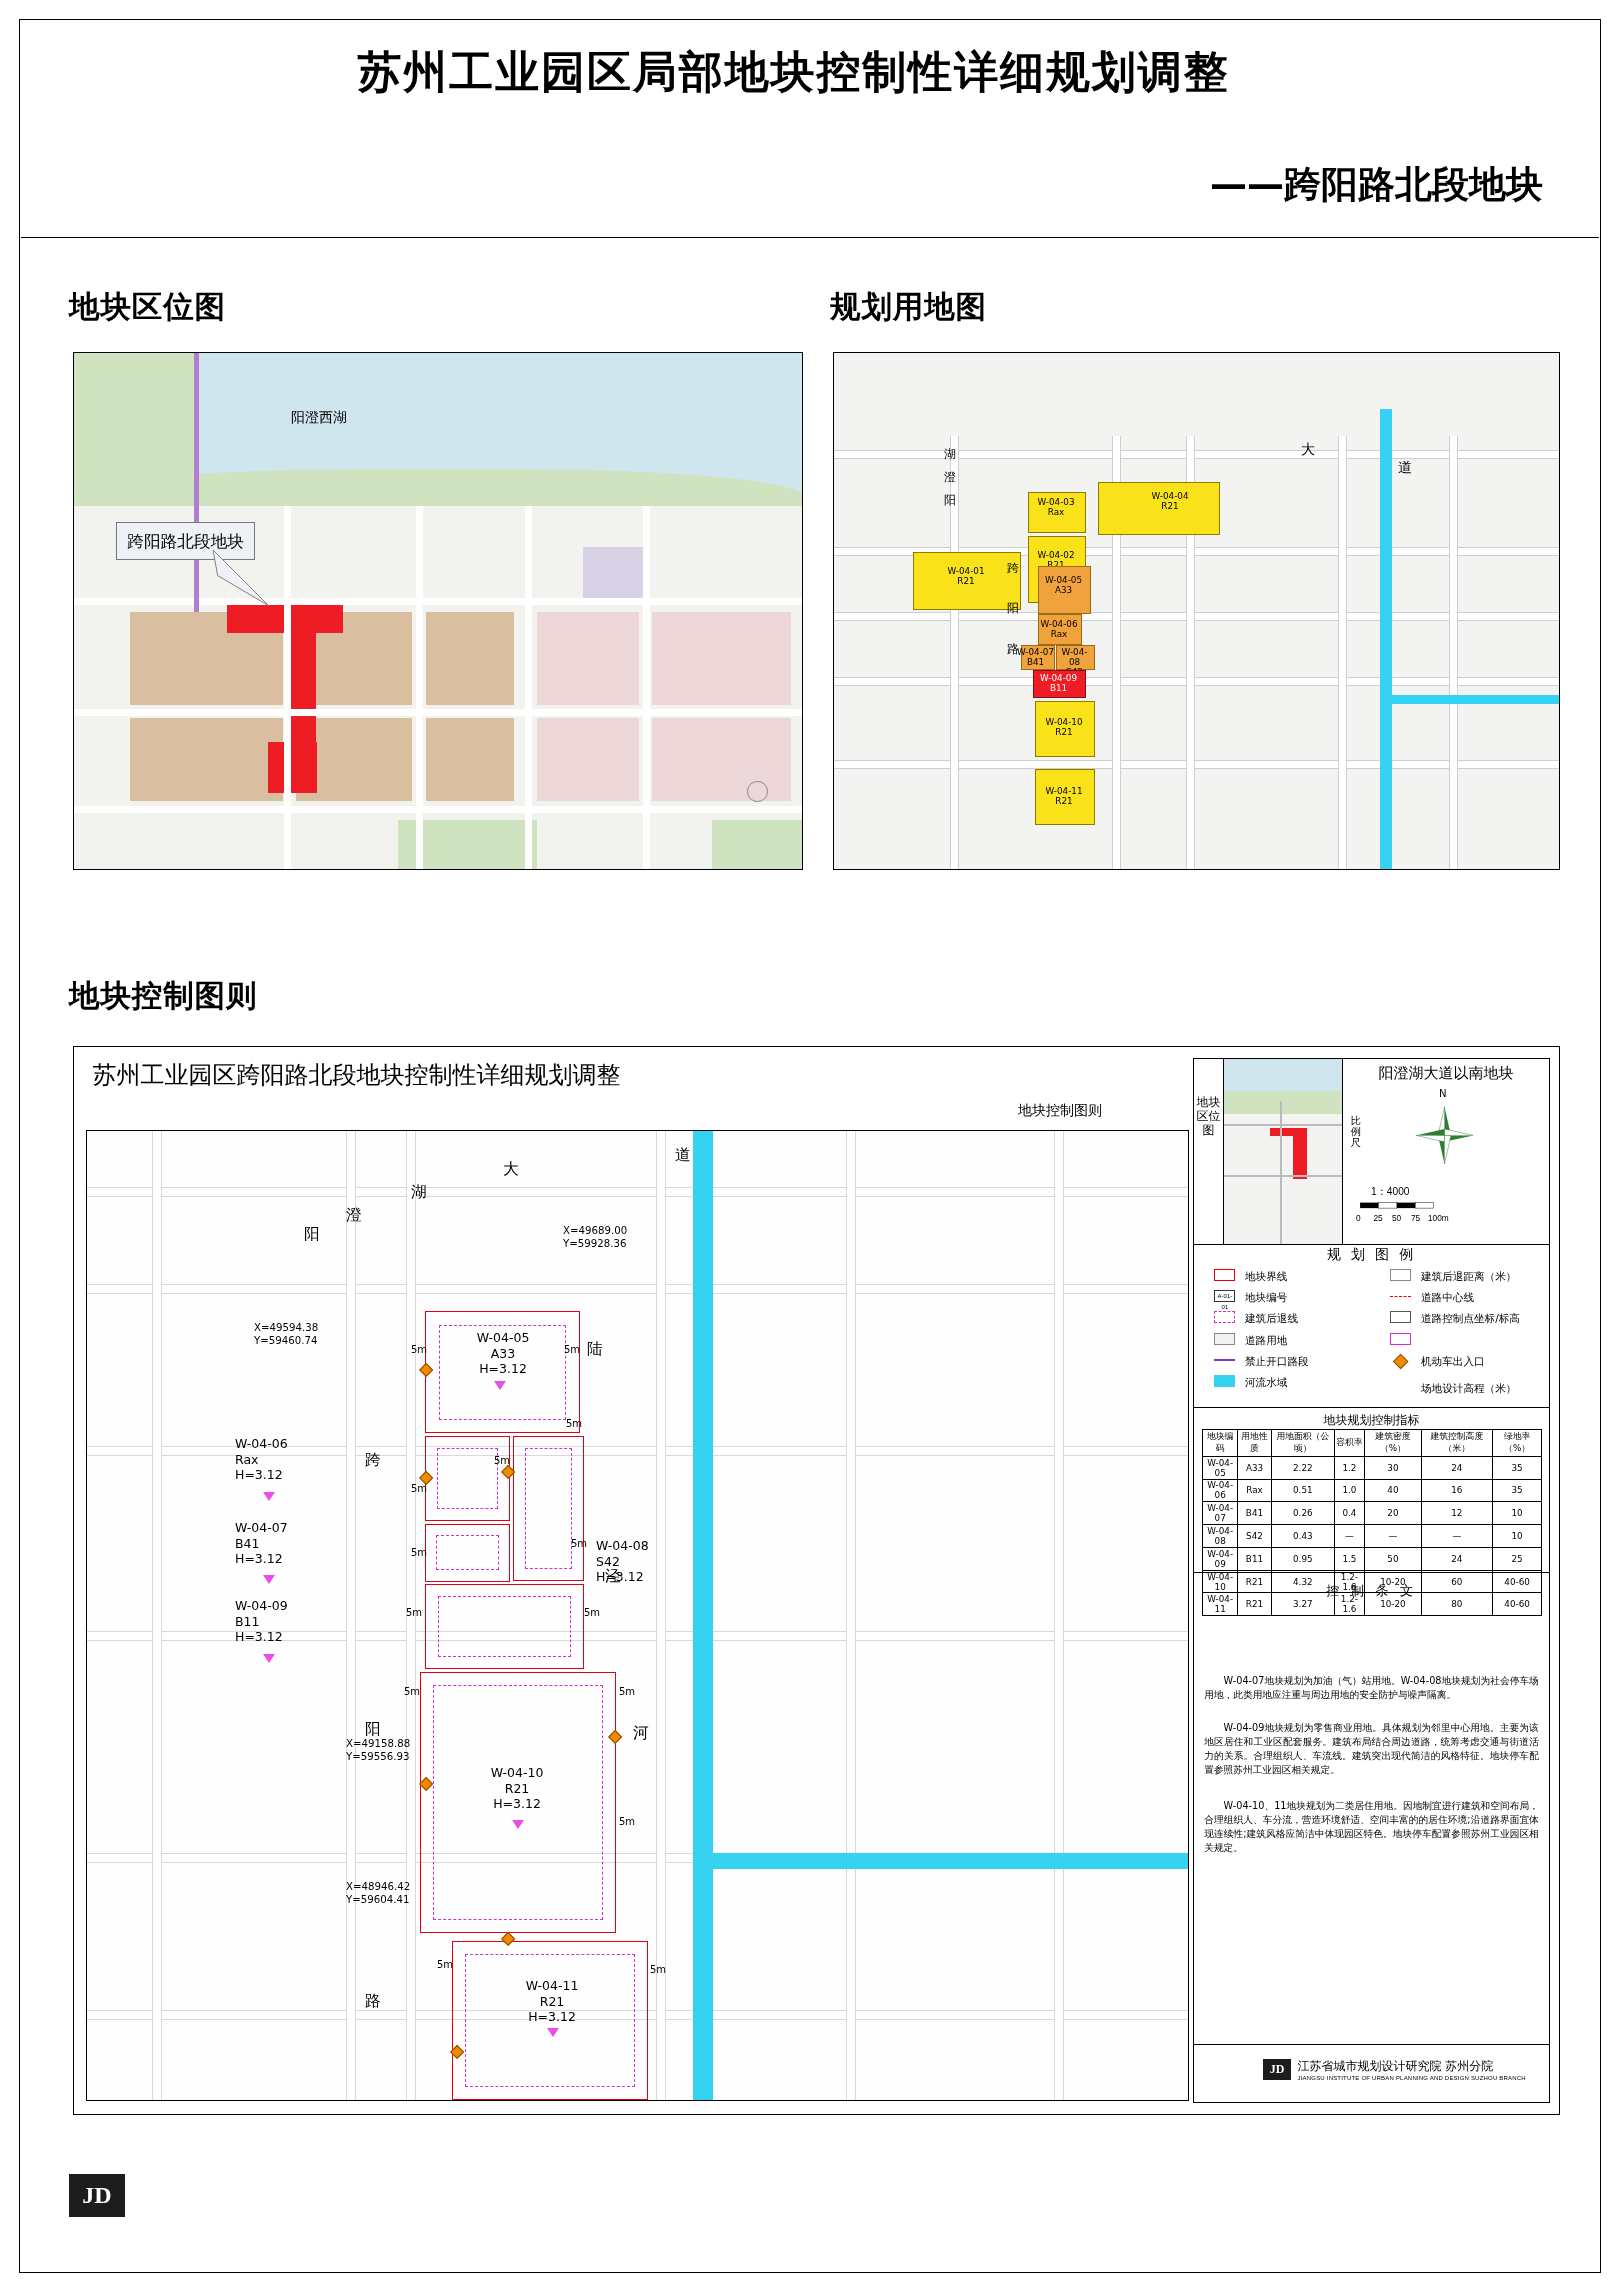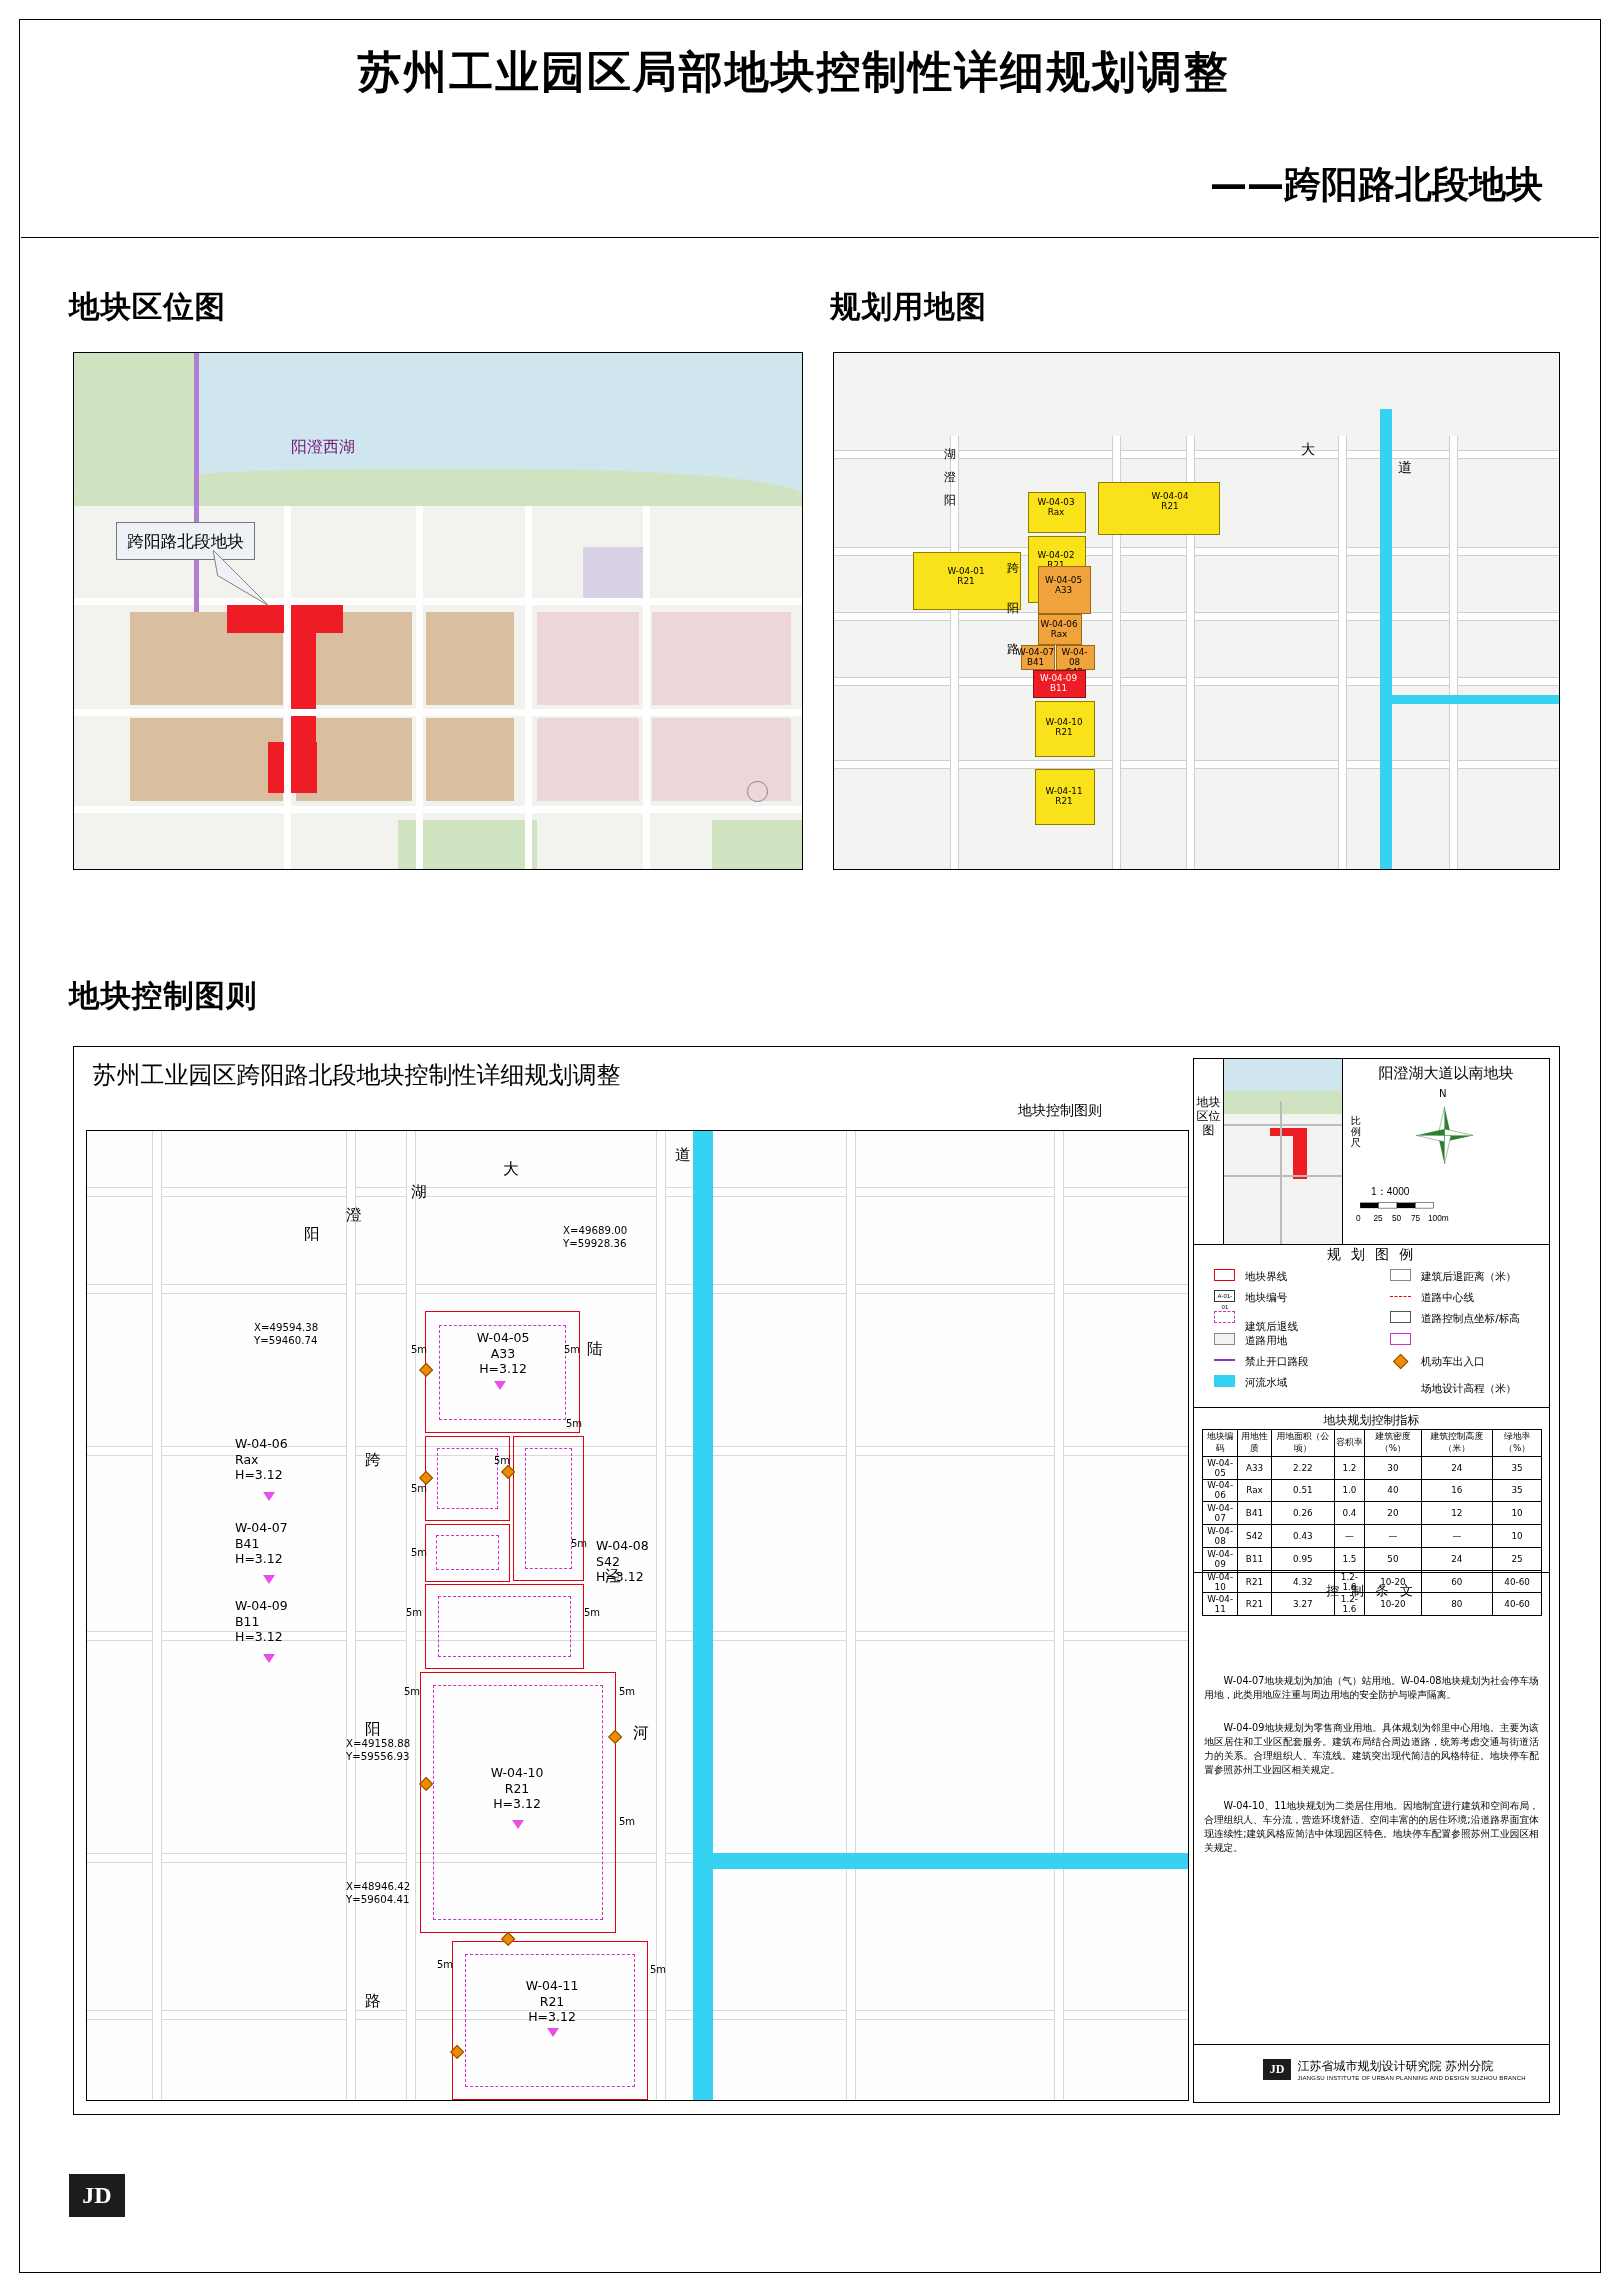--- a/index.html
+++ b/index.html
@@ -126,21 +126,21 @@
 
     <div class="lm road" style="left:0;top:245px;width:730px;height:6.5px;"></div>
     <div class="lm road" style="left:0;top:356px;width:730px;height:6.5px;"></div>
     <div class="lm road" style="left:0;top:453px;width:730px;height:6.5px;"></div>
     <div class="lm road" style="left:210px;top:153px;width:6.5px;height:365px;"></div>
     <div class="lm road" style="left:342px;top:153px;width:6.5px;height:365px;"></div>
     <div class="lm road" style="left:451px;top:153px;width:6.5px;height:365px;"></div>
     <div class="lm road" style="left:569px;top:153px;width:6.5px;height:365px;"></div>
     <div class="lm" style="left:120px;top:0;width:4.6px;height:259px;background:#b07fd0;"></div>
 
-    <div style="position:absolute;left:217px;top:56px;font-size:16px;color:#701a75;margin-top:28px;">阳澄西湖</div>
+    <div style="position:absolute;left:217px;top:56px;font-size:14px;color:#000000;">阳澄西湖</div>
 
     <div class="callout" style="left:42px;top:169px;">跨阳路北段地块</div>
     <svg style="position:absolute;left:139px;top:197px;" width="65" height="65" viewBox="0 0 140 140">
       <polygon points="0,0 120,120 10,55" fill="#eef2f7" stroke="#777" stroke-width="2"></polygon>
     </svg>
     <div style="position:absolute;left:673px;top:428px;width:18.5px;height:18.5px;border:1.9px solid #888;border-radius:50%;"></div>
   </div>
 
   <div class="mapbox" id="planmap">
     <div class="proad" style="left:0;top:97px;width:727px;height:7.4px;"></div>
@@ -420,21 +420,21 @@
         <div class="lgi" style="left:51px;top:3.7px;">地块界线</div>
         <div class="lgsym" style="left:196px;top:2.8px;border:0.9px solid #888;"></div>
         <div class="lgi" style="left:227px;top:3.7px;">建筑后退距离（米）</div>
 
         <div class="lgsym" style="left:20.4px;top:24px;border:0.9px solid #333;font-size:6px;text-align:center;line-height:11px;">A-01-01</div>
         <div class="lgi" style="left:51px;top:25px;">地块编号</div>
         <div class="lgsym" style="left:196px;top:24px;border-top:0.9px dashed #e3000f;height:0.9px;top:30px;"></div>
         <div class="lgi" style="left:227px;top:25px;">道路中心线</div>
 
         <div class="lgsym" style="left:20.4px;top:45px;border:0.9px dashed #d22fd2;"></div>
-        <div class="lgi" style="left:51px;top:54px;">建筑后退线</div>
+        <div class="lgi" style="left:51px;top:46px;">建筑后退线</div>
         <div class="lgsym" style="left:196px;top:45px;border:0.9px solid #555;"></div>
         <div class="lgi" style="left:227px;top:46px;">道路控制点坐标/标高</div>
 
         <div class="lgsym" style="left:20.4px;top:67px;border:0.9px solid #888;background:#f2f2f2;"></div>
         <div class="lgi" style="left:51px;top:68px;">道路用地</div>
         <div class="lgsym" style="left:196px;top:67px;border:0.9px solid #d22fd2;"></div>
         <div class="lgi" style="left:227px;top:76px;margin-top:40px;">场地设计高程（米）</div>
 
         <div class="lgsym" style="left:20.4px;top:88px;border-top:2.8px solid #7a3cc0;height:0;top:93px;"></div>
         <div class="lgi" style="left:51px;top:89px;">禁止开口路段</div>

